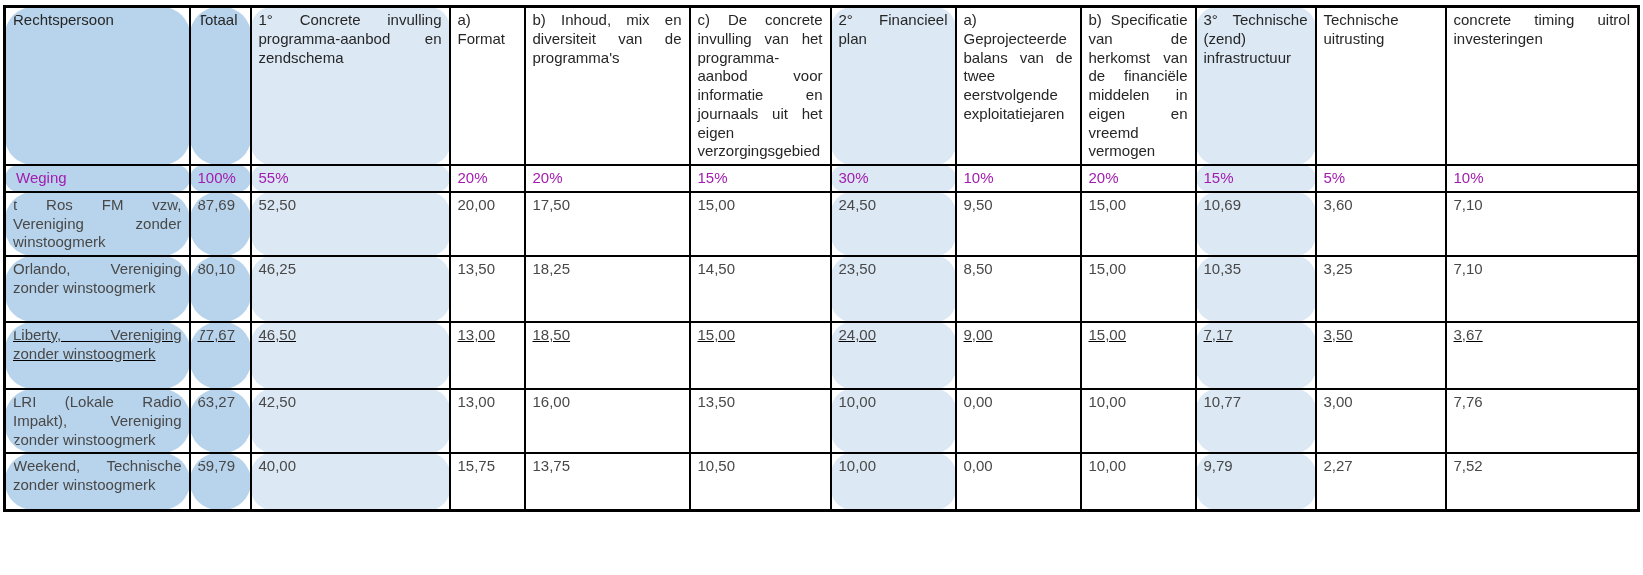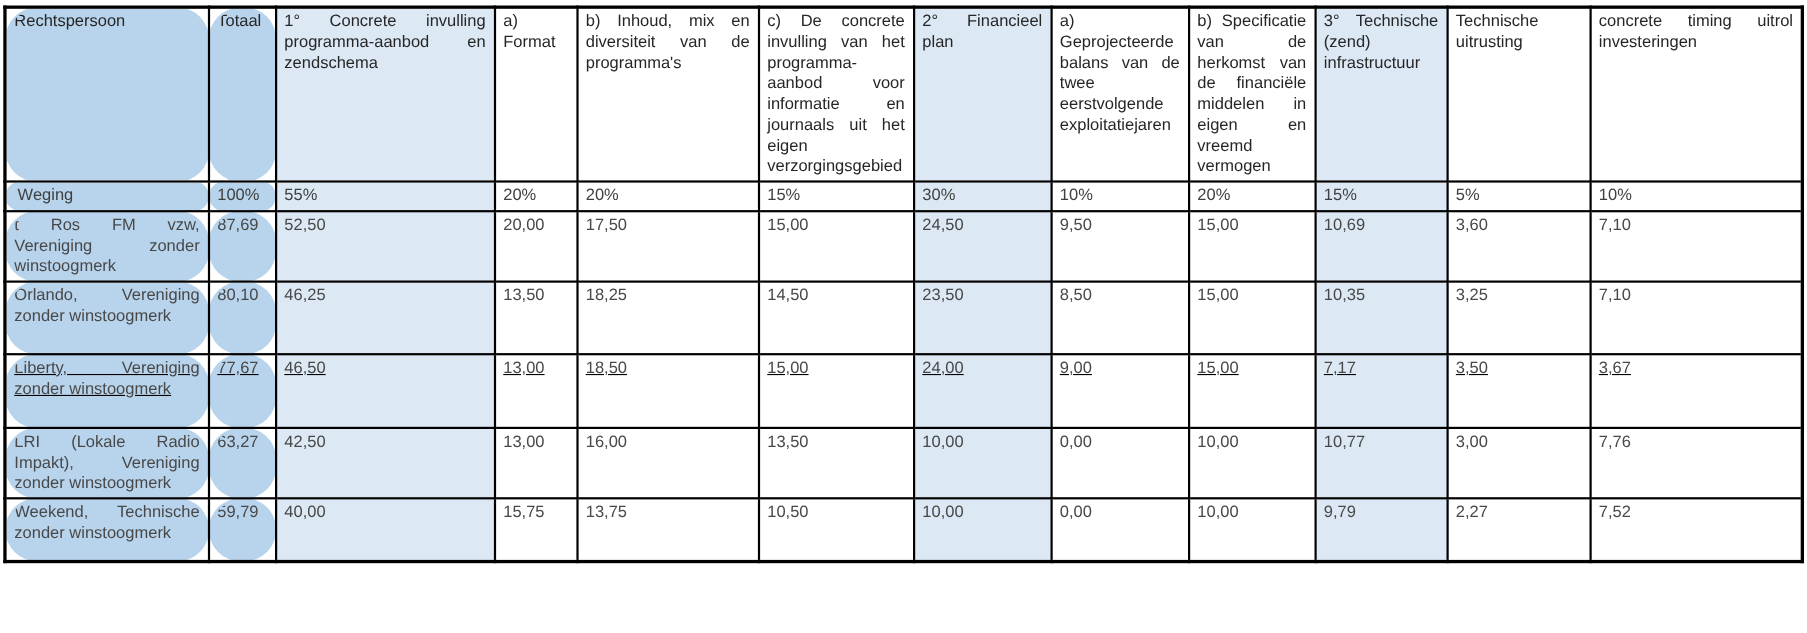--- a/index.html
+++ b/index.html
@@ -28,33 +28,33 @@
     vertical-align: top;
     font-size: 15px;
     line-height: 1.25;
     font-weight: 400;
     padding: 3px 7px 3px 7px;
     overflow: hidden;
     word-wrap: break-word;
   }
   
   .shade-medium { background: #b8d4ec; border-radius: 28px; }
-  .shade-light  { background: #dce9f5; }
+  .shade-light  { background: #dce9f5; border-radius: 21px; }
   .shade-none   { background: #ffffff; }
 
   
   tr.header-row { height: 153px; }
   .head {
     text-align: justify;
     color: #262626;
   }
   
   tr.weging-row { height: 22px; }
   .weging {
-    color: #404040;
+    color: #a21caf;
     padding-top: 2px;
     padding-bottom: 2px;
     text-align: left;
   }
   .weging.name-cell { padding-left: 10px; }
 
   
   .body { color: #484848; }
   .name-cell { text-align: justify; }
   .num { text-align: left; padding-top: 5px; }

